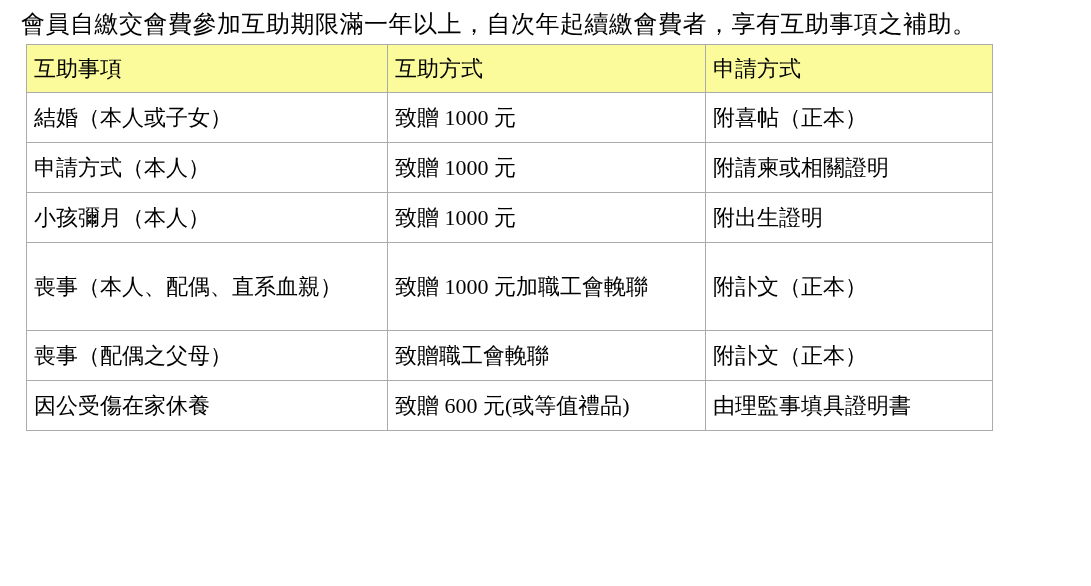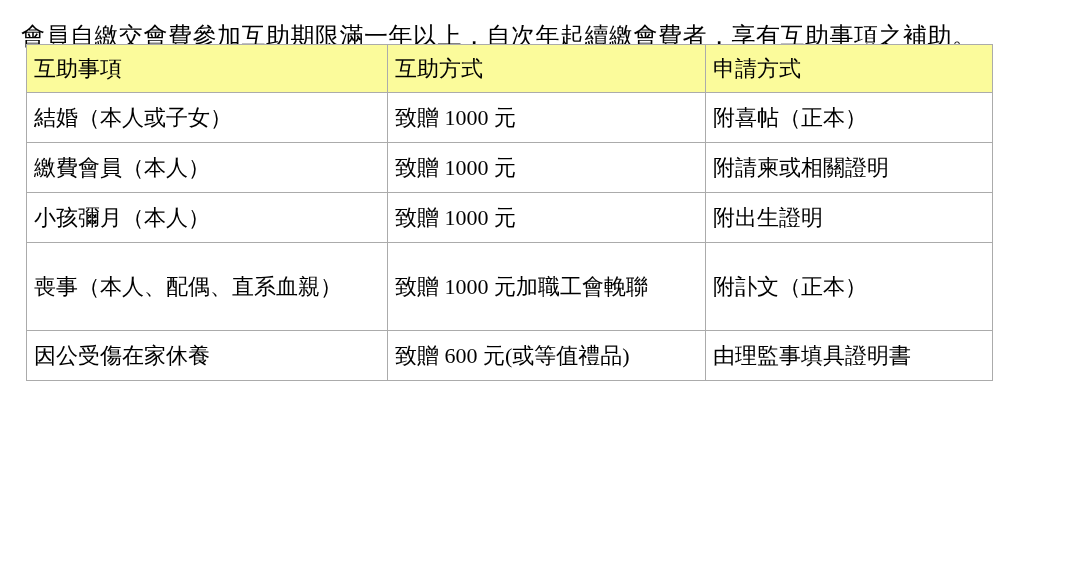--- a/index.html
+++ b/index.html
@@ -18,21 +18,21 @@
     overflow: hidden;
   }
   .page {
     width: 1091px;
     height: 586px;
     position: relative;
   }
   .intro {
     position: absolute;
     left: 21px;
-    top: 20px;
+    top: 8px;
     width: 1066px;
     font-size: 24px;
     line-height: 32px;
     white-space: nowrap;
     letter-spacing: 0.5px;
   }
   table.aid-table {
     position: absolute;
     left: 26px;
     top: 44px;
@@ -80,35 +80,40 @@
         <th>申請方式</th>
       </tr>
     </thead>
     <tbody>
       <tr>
         <td>結婚（本人或子女）</td>
         <td>致贈 1000 元</td>
         <td>附喜帖（正本）</td>
       </tr>
       <tr>
-        <td>繳費會員（本人）</td>
+        <td>申請方式（本人）</td>
         <td>致贈 1000 元</td>
         <td>附請柬或相關證明</td>
       </tr>
       <tr>
         <td>小孩彌月（本人）</td>
         <td>致贈 1000 元</td>
         <td>附出生證明</td>
       </tr>
       <tr class="tall-a">
         <td>喪事（本人、配偶、直系血親）</td>
         <td>致贈 1000 元加職工會輓聯</td>
         <td>附訃文（正本）</td>
       </tr>
       <tr>
+        <td>喪事（配偶之父母）</td>
+        <td>致贈職工會輓聯</td>
+        <td>附訃文（正本）</td>
+      </tr>
+      <tr>
         <td>因公受傷在家休養</td>
         <td>致贈 600 元(或等值禮品)</td>
         <td>由理監事填具證明書</td>
       </tr>
     </tbody>
   </table>
 
 </div>
 
 </body></html>

